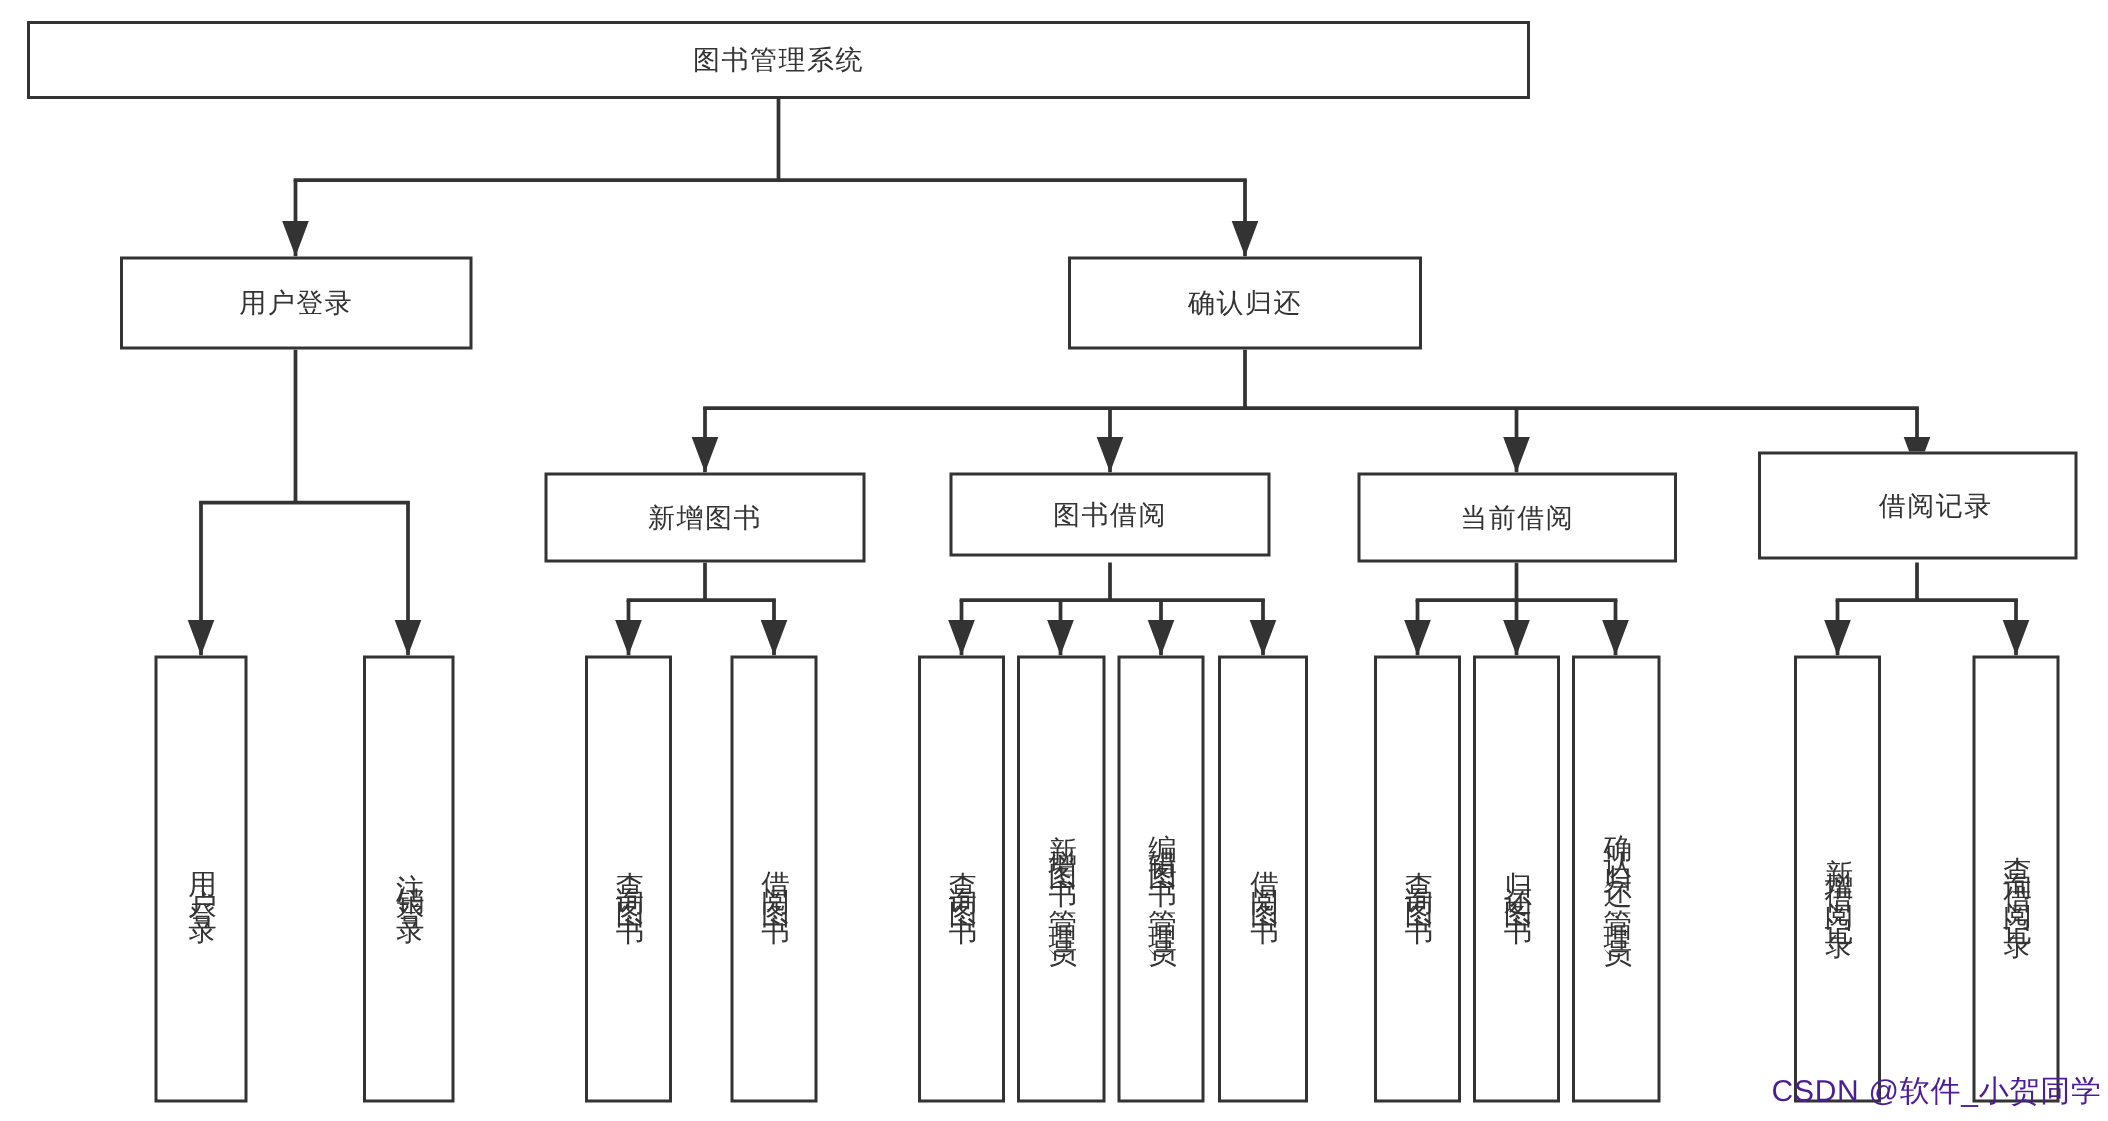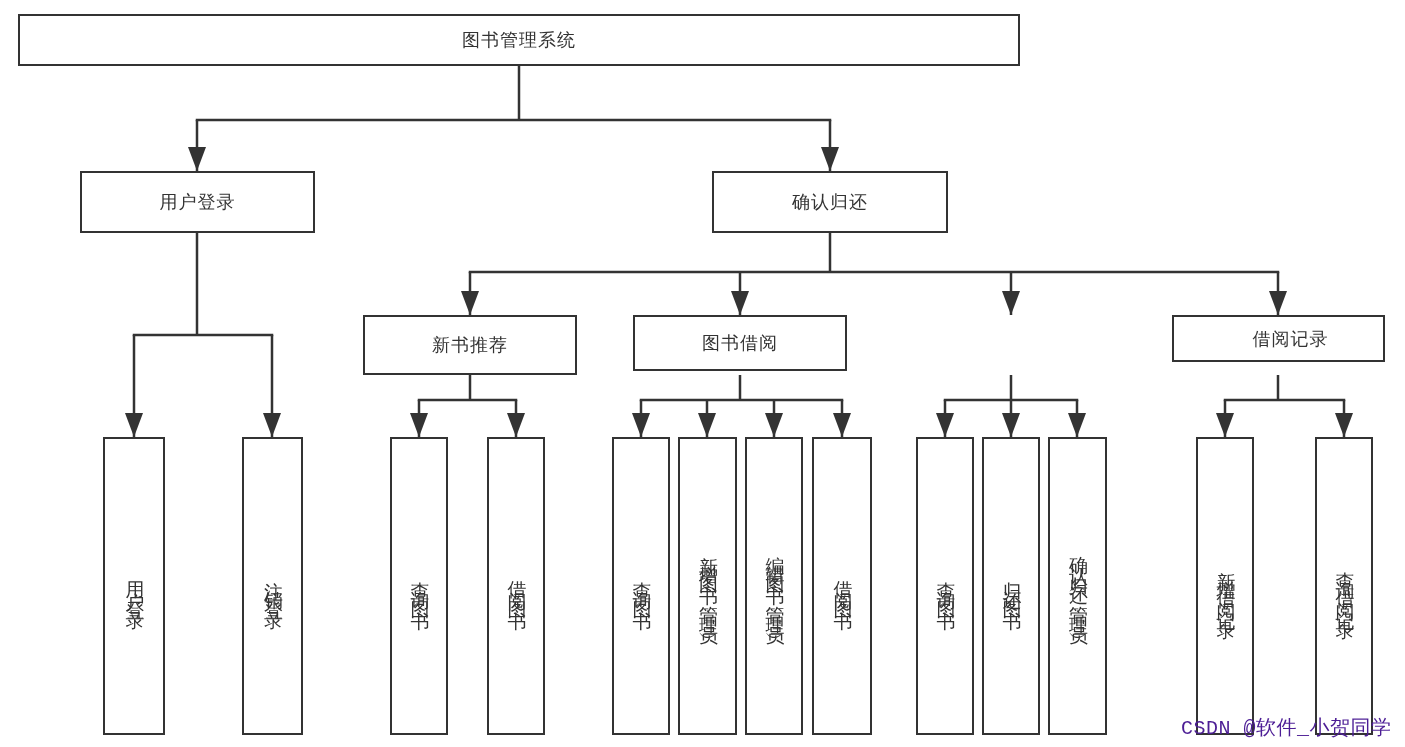--- a/index.html
+++ b/index.html
@@ -1,21 +1,21 @@
 <!DOCTYPE html>
 <html><head>
 <meta charset="utf-8">
 <style>
   html, body { margin: 0; padding: 0; background: #ffffff; }
   .canvas {
     position: relative;
     width: 1405px;
     height: 747px;
     background: #ffffff;
-    font-family: Liberation Mono, monospace;
+    font-family: Liberation Sans, sans-serif;
     color: #333333;
     overflow: hidden;
   }
   svg.wires {
     position: absolute;
     left: 0; top: 0;
     width: 1405px; height: 747px;
     z-index: 1;
   }
   .node {
@@ -113,23 +113,24 @@
       <path d="M1225 400 L1225 437" marker-end="url(#arrow)"></path>
       <path d="M1344 400 L1344 437" marker-end="url(#arrow)"></path>
     </g>
   </svg>
 
   <div class="node" style="left:18px; top:14px; width:1002px; height:52px;">图书管理系统</div>
 
   <div class="node" style="left:80px; top:171px; width:235px; height:62px;">用户登录</div>
   <div class="node" style="left:712px; top:171px; width:236px; height:62px;">确认归还</div>
 
-  <div class="node" style="left:363px; top:315px; width:214px; height:60px;">新书推荐</div>
+  <div class="node" style="left:363px; top:315px; width:214px; height:60px;">新增图书</div>
   <div class="node" style="left:633px; top:315px; width:214px; height:56px;">图书借阅</div>
-  <div class="node" style="left:1172px; top:315px; width:213px; height:47px;padding-left:24px;">借阅记录</div>
+  <div class="node" style="left:905px; top:315px; width:213px; height:60px;">当前借阅</div>
+  <div class="node" style="left:1172px; top:301px; width:213px; height:72px;padding-left:24px;">借阅记录</div>
 
   <div class="node leaf" style="left:103px; top:437px; width:62px; height:298px;">用户登录</div>
   <div class="node leaf" style="left:242px; top:437px; width:61px; height:298px;">注销登录</div>
 
   <div class="node leaf" style="left:390px; top:437px; width:58px; height:298px;">查询图书</div>
   <div class="node leaf" style="left:487px; top:437px; width:58px; height:298px;">借阅图书</div>
 
   <div class="node leaf" style="left:612px; top:437px; width:58px; height:298px;">查询图书</div>
   <div class="node leaf" style="left:678px; top:437px; width:59px; height:298px;">新增图书（管理员）</div>
   <div class="node leaf" style="left:745px; top:437px; width:58px; height:298px;">编辑图书（管理员）</div>

